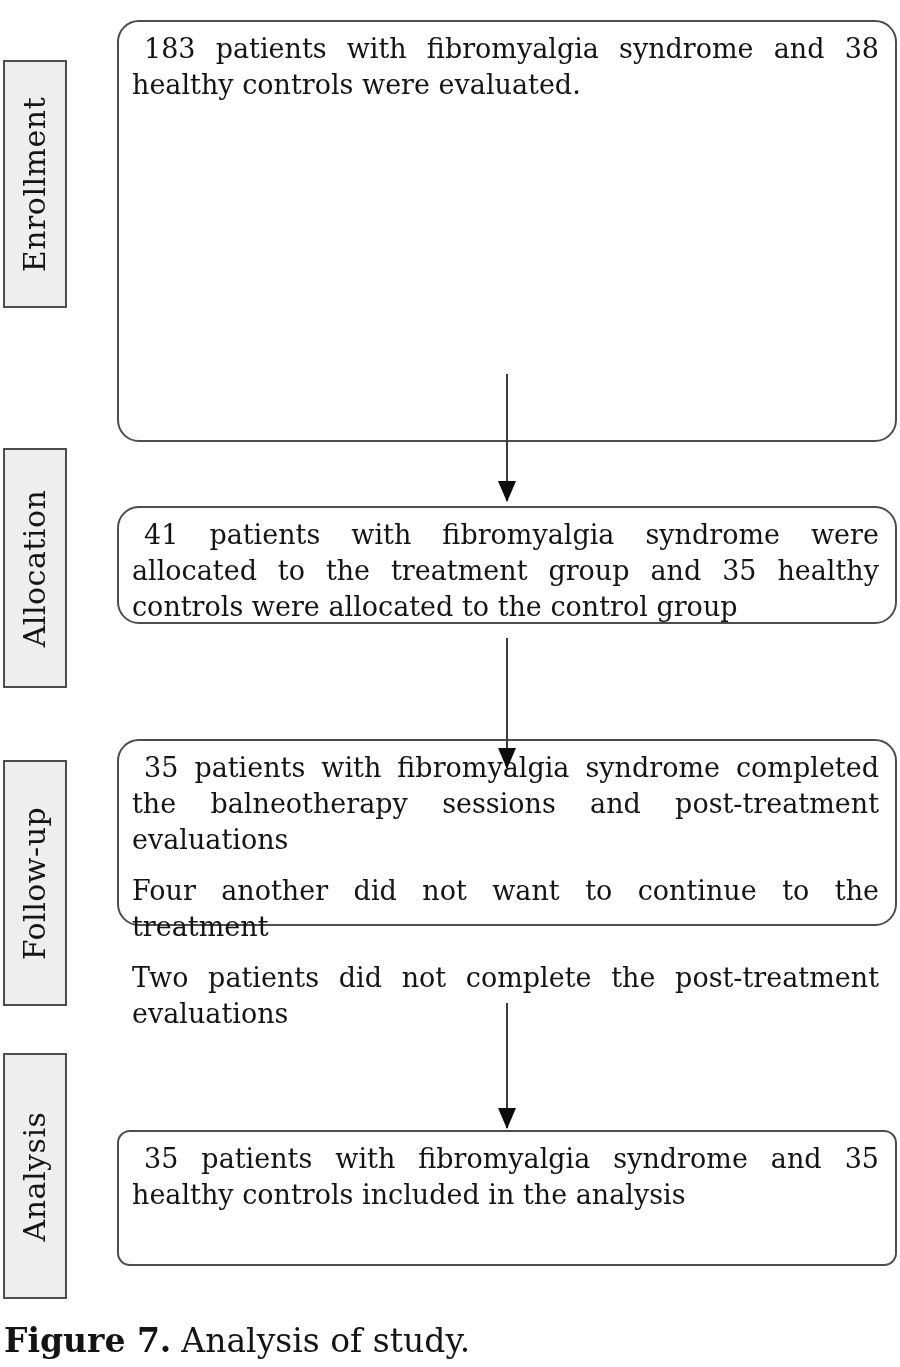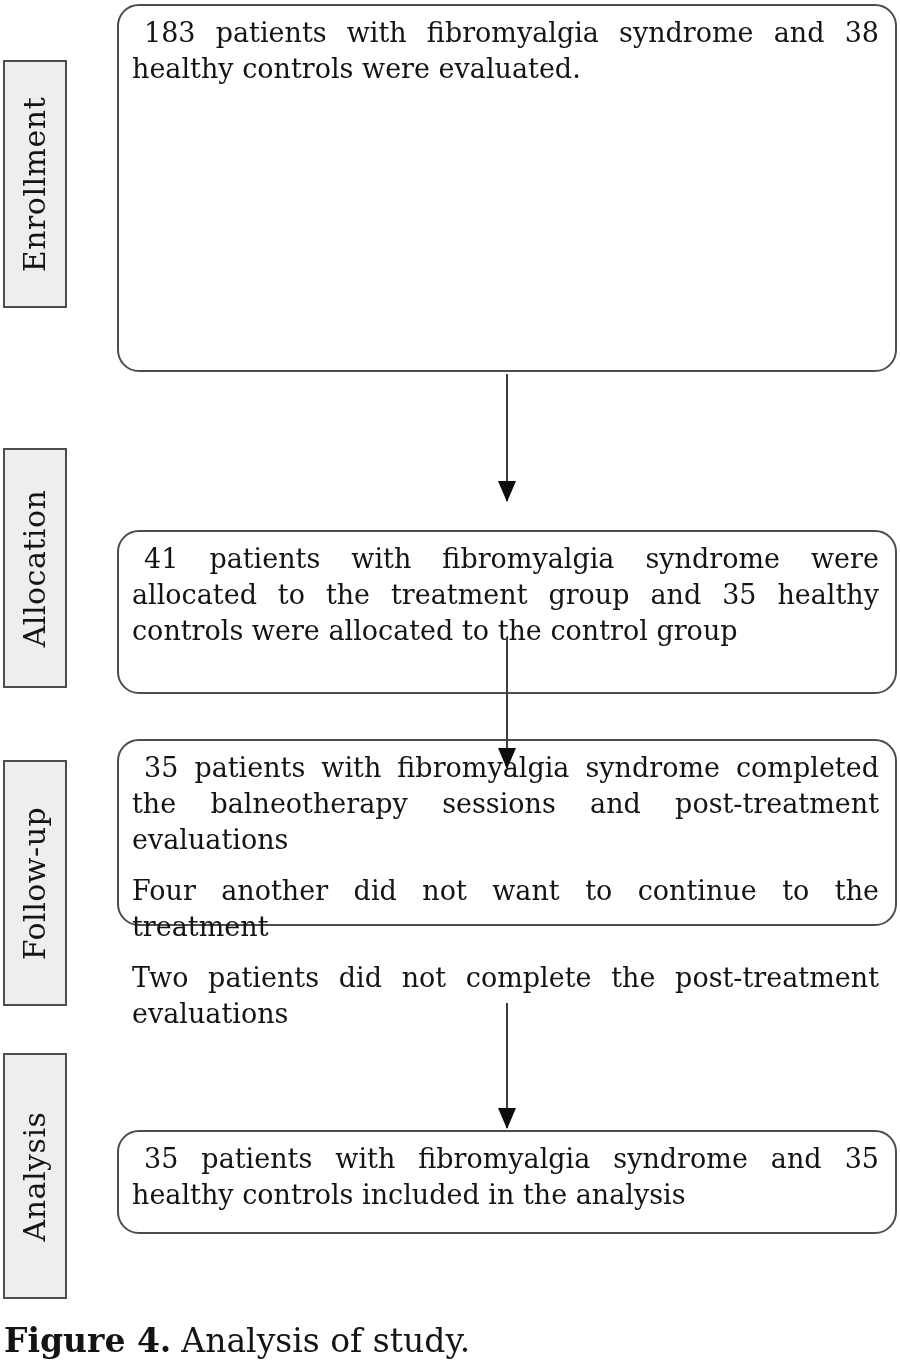--- a/index.html
+++ b/index.html
@@ -46,24 +46,24 @@
     border: 2px solid #4d4d4d;
     border-radius: 22px;
     padding: 9px 16px 8px 13px;
     font-size: 27px;
     line-height: 36px;
     text-align: justify;
   }
   .flow-box p { margin: 0 0 15px 0; }
   .flow-box p:last-child { margin-bottom: 0; }
   .flow-box p:first-child { text-indent: 12px; }
-  .box-enrollment { top: 4px;    height: 368px; }
-  .box-allocation { top: 530px;  height: 164px; }
+  .box-enrollment { top: 20px;    height: 422px; }
+  .box-allocation { top: 506px;  height: 118px; }
   .box-followup   { top: 739px;  height: 187px; }
-  .box-analysis   { top: 1130px; height: 104px; }
+  .box-analysis   { top: 1130px; height: 136px; border-radius: 13px; }
 
   
   .arrow {
     position: absolute;
     left: 506px;
     width: 2px;
     background: #3c3c3c;
   }
   .arrow::after {
     content: "";
@@ -125,16 +125,16 @@
 
   <div class="flow-box box-analysis">
     <p>35 patients with fibromyalgia syndrome and 35 healthy controls included in the analysis</p>
   </div>
 
   <div class="arrow arrow-1"></div>
   <div class="arrow arrow-2"></div>
   <div class="arrow arrow-3"></div>
 
   <div class="caption">
-    <span class="cap-label">Figure 4.</span><span>Analysis of study.</span>
+    <span class="cap-label">Figure 7.</span><span>Analysis of study.</span>
   </div>
 
 </div>
 
 </body></html>

